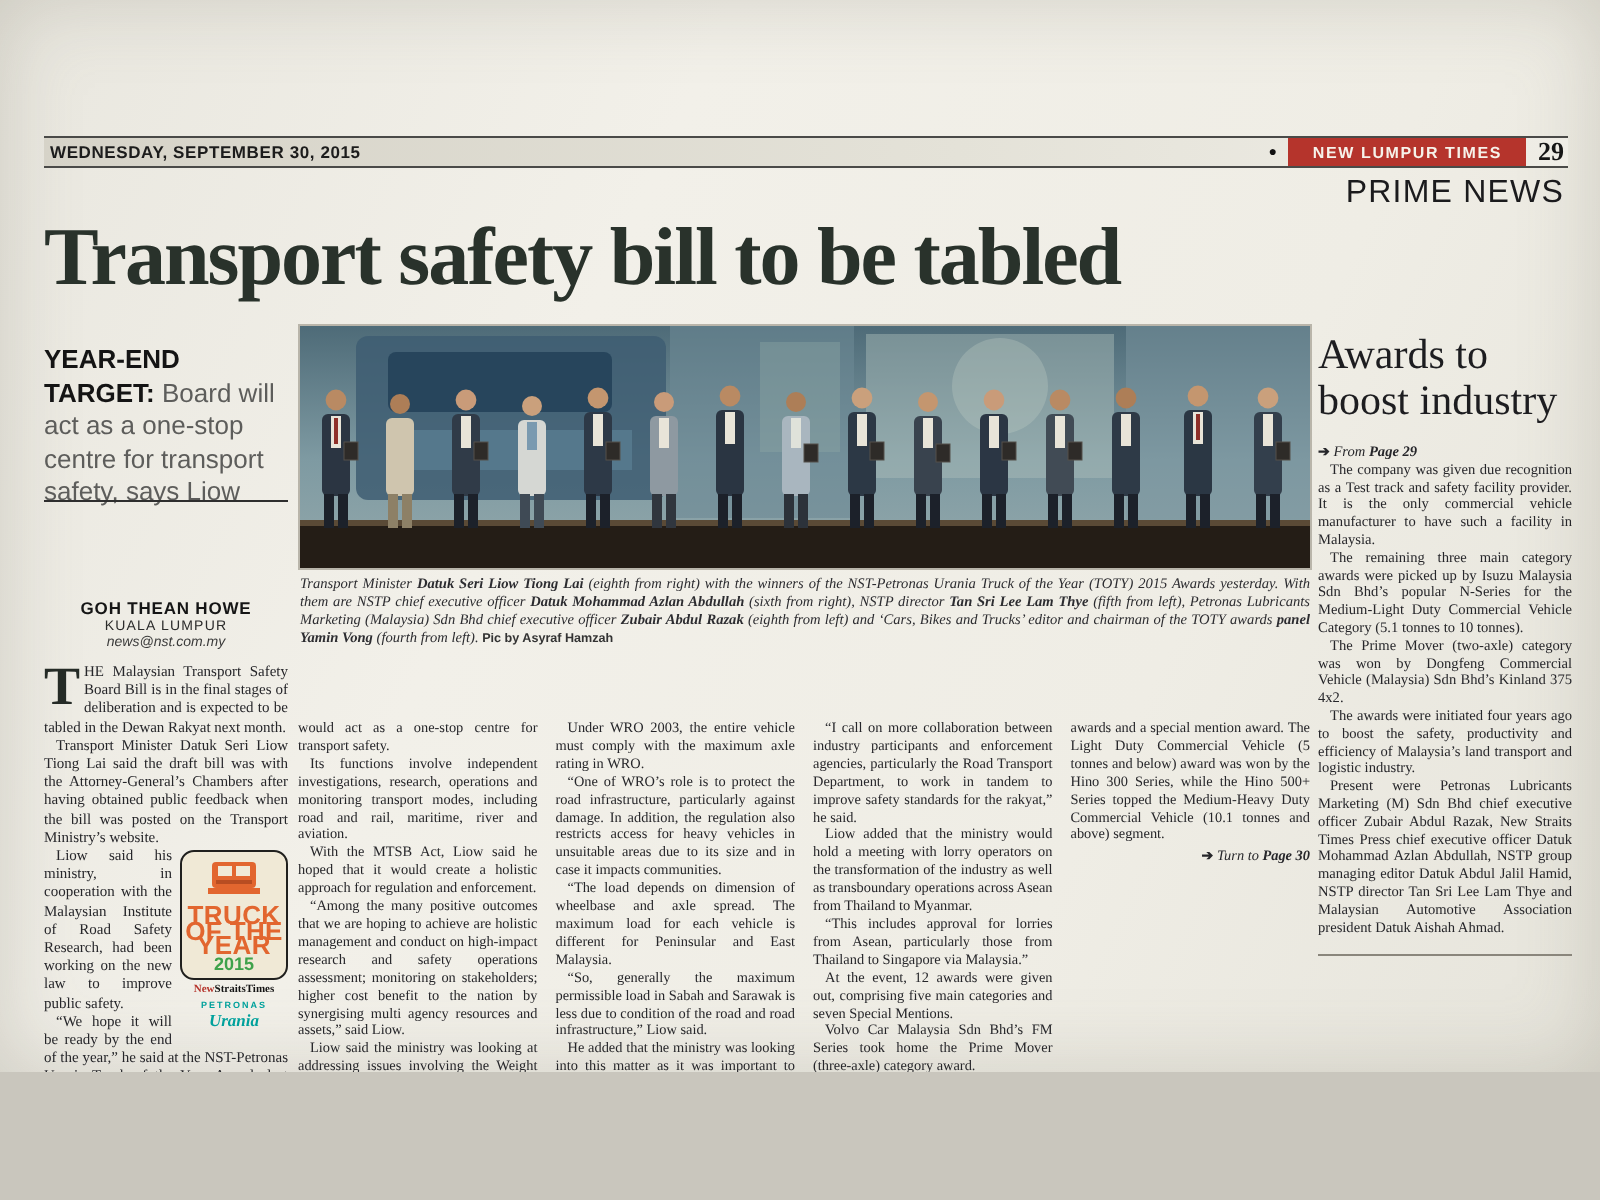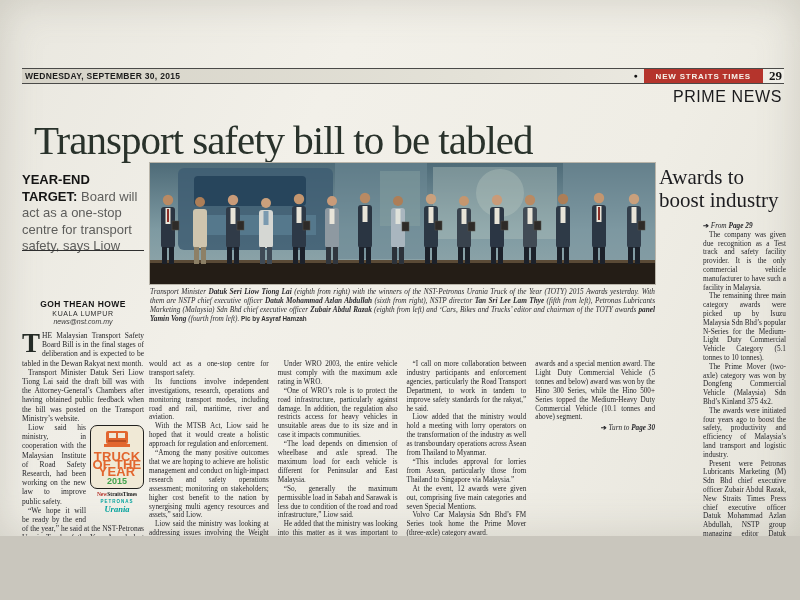--- a/index.html
+++ b/index.html
@@ -15,22 +15,22 @@
   .date{font-family:"Liberation Sans",sans-serif;font-weight:bold;font-size:8.5px;
         letter-spacing:.3px;color:#1c1c1c;padding-left:3px;}
   .band-right{display:flex;align-items:center;gap:6px;padding-right:2px;}
   .band-dot{font-size:7px;color:#111;line-height:1;}
   .masthead{background:#b5342c;color:#f6f2ea;font-family:"Liberation Sans",sans-serif;
             font-weight:bold;font-size:8px;letter-spacing:.8px;padding:2.5px 12px 2px;}
   .pagenum{font-family:"Liberation Serif",serif;font-weight:bold;font-size:13px;color:#161616;}
   .section{position:absolute;right:18px;top:88px;font-size:16px;letter-spacing:.6px;
            color:#1b1b1d;font-family:Liberation Sans, sans-serif;}
   
-  .headline{position:absolute;left:22px;top:108px;width:640px;margin:12px;
-            font-size:41px;line-height:1.0;font-weight:normal;letter-spacing:-1px;
+  .headline{position:absolute;left:22px;top:108px;width:640px;margin:0;
+            font-size:41px;line-height:1.0;font-weight:bold;letter-spacing:-1px;
             color:#29322b;font-family:"Liberation Serif",serif;}
   
   .standfirst{position:absolute;left:22px;top:172px;width:124px;
               font-family:"Liberation Sans",sans-serif;font-size:13px;line-height:16.5px;}
   .kicker{font-weight:bold;color:#141414;}
   .standtext{color:#5d5d5b;}
   
   .leftcol{position:absolute;left:22px;top:250px;width:122px;height:308px;overflow:hidden;}
   .byline{border-top:1px solid #2e2e2e;text-align:center;padding-top:3px;margin-bottom:6px;
           font-family:"Liberation Sans",sans-serif;}
@@ -72,33 +72,33 @@
   .turnline{text-align:right !important;font-style:italic;text-indent:0 !important;margin-top:2px !important;}
   .turnline b{font-weight:bold;}
   .arrow{font-style:normal;font-weight:bold;font-size:7px;}
   .mainrule{position:absolute;left:22px;top:549px;width:632px;height:0;border-top:1px solid #8a867c;}
   
   .sidebar{position:absolute;left:659px;top:166px;width:127px;}
   .sidebar h2{margin:0 0 10px 0;font-weight:400;font-size:21px;line-height:23px;
               color:#1d1d20;font-family:"Liberation Serif",serif;}
   .fromline{font-size:7.6px;font-style:italic;color:#26262a;margin:0 0 8px 0;}
   .fromline b{font-weight:bold;}
-  .sidebar p{font-size:7.3px;line-height:8.8px;margin-left:44px;}
+  .sidebar p{font-size:7.3px;line-height:8.8px;}
   .sidebar-rule{border:none;border-top:1px solid #8a867c;margin:9px 0 0 0;}
 </style>
 </head>
 <body>
 
 <div class="page">
 
   <div class="dateband">
     <span class="date">WEDNESDAY, SEPTEMBER 30, 2015</span>
     <span class="band-right">
       <span class="band-dot">●</span>
-      <span class="masthead">NEW STRAITS TIMES</span>
+      <span class="masthead">NEW LUMPUR TIMES</span>
       <span class="pagenum">29</span>
     </span>
   </div>
   <div class="section">PRIME NEWS</div>
 
   <h1 class="headline">Transport safety bill to be tabled</h1>
 
   <div class="standfirst">
     <span class="kicker">YEAR-END TARGET:</span>
     <span class="standtext">Board will act as a one-stop centre for transport safety, says Liow</span>

